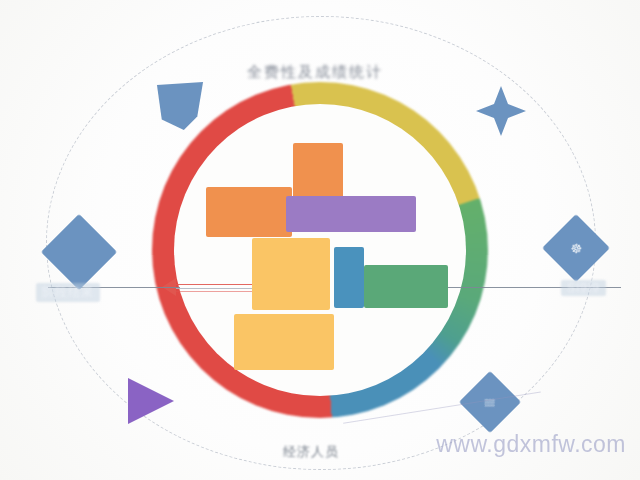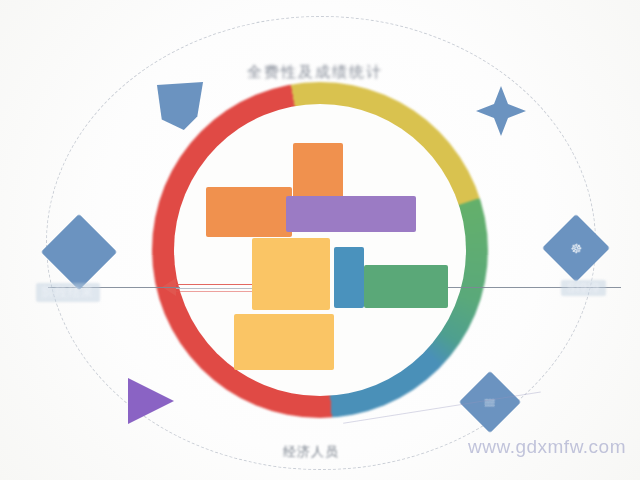--- a/index.html
+++ b/index.html
@@ -144,21 +144,21 @@
     color:#6a7280;
     font-size:15px;
     letter-spacing:2px;
     filter:blur(1.4px);
   }
 
   .watermark{
     position:absolute;
     right:14px;bottom:22px;
     color:#9ea2c8;
-    font-size:19px;
+    font-size:23px;
     letter-spacing:.5px;
     opacity:.62;
   }
   .wm-stroke{
     position:absolute;
     right:96px;bottom:46px;
     width:200px;height:26px;
     border-top:1px solid rgba(150,150,190,.35);
     transform:rotate(-9deg);
   }

